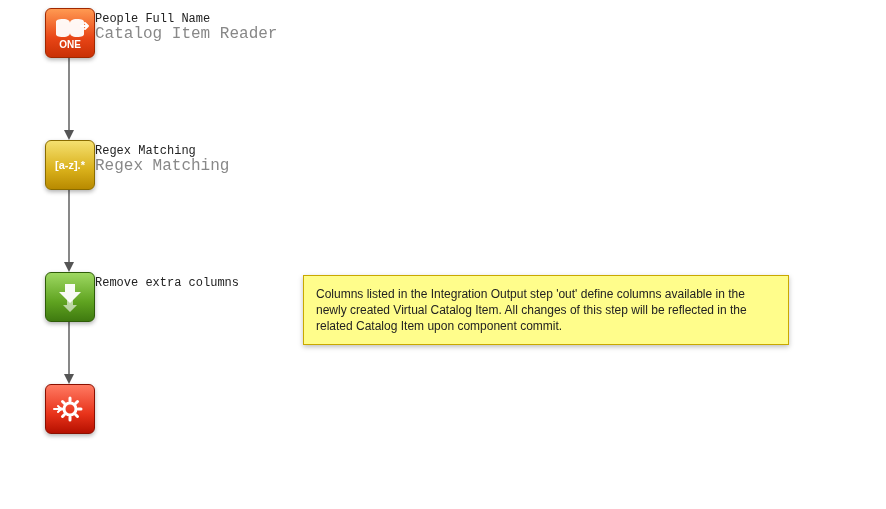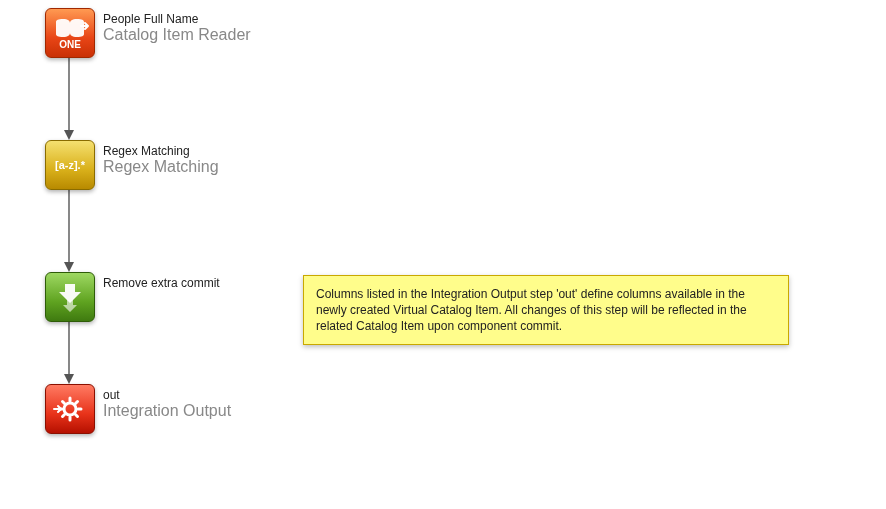--- a/index.html
+++ b/index.html
@@ -43,24 +43,24 @@
   }
   .icon-green {
     background: linear-gradient(to bottom, #9ed862 0%, #5fa320 60%, #3f7a10 100%);
     border: 1px solid #2e5c08;
   }
   .icon-red {
     background: linear-gradient(to bottom, #ff7a62 0%, #e8331a 60%, #b51000 100%);
     border: 1px solid #8a0f00;
   }
   .labels {
-    margin-left: 8px;
     padding-top: 4px;
     background: #fff;
     padding-right: 6px;
+    font-family: Liberation Mono, monospace;
   }
   .title {
     color: #222;
     font-size: 12px;
     line-height: 15px;
     white-space: nowrap;
   }
   .subtitle {
     color: #888;
     font-size: 16px;
@@ -129,21 +129,21 @@
 </div>
 
 <div class="node" style="left:45px; top:272px;">
   <div class="icon-box icon-green">
     <svg class="icon-svg" width="38" height="38" viewBox="0 0 38 38">
       <path d="M14 6 L24 6 L24 14 L30 14 L19 25 L8 14 L14 14 Z" fill="#fff" opacity="0.95"></path>
       <path d="M16 22 L22 22 L22 27 L26 27 L19 34 L12 27 L16 27 Z" fill="#fff" opacity="0.6"></path>
     </svg>
   </div>
   <div class="labels">
-    <div class="title">Remove extra commit</div>
+    <div class="title">Remove extra columns</div>
   </div>
 </div>
 
 <div class="node" style="left:45px; top:384px;">
   <div class="icon-box icon-red">
     <svg class="icon-svg" width="38" height="38" viewBox="0 0 38 38">
       <g transform="translate(19,19)">
         <circle r="6" fill="none" stroke="#fff" stroke-width="3"></circle>
         <g stroke="#fff" stroke-width="3" stroke-linecap="round">
           <line x1="0" y1="-11" x2="0" y2="-8"></line>
@@ -152,21 +152,17 @@
           <line x1="8" y1="0" x2="11" y2="0"></line>
           <line x1="-7.5" y1="-7.5" x2="-5.5" y2="-5.5"></line>
           <line x1="7.5" y1="7.5" x2="5.5" y2="5.5"></line>
           <line x1="-7.5" y1="7.5" x2="-5.5" y2="5.5"></line>
           <line x1="7.5" y1="-7.5" x2="5.5" y2="-5.5"></line>
         </g>
       </g>
       <path d="M3 19 L10 19 L7 16 M10 19 L7 22" stroke="#fff" stroke-width="2" fill="none" stroke-linecap="round" stroke-linejoin="round"></path>
     </svg>
   </div>
-  <div class="labels">
-    <div class="title">out</div>
-    <div class="subtitle">Integration Output</div>
-  </div>
 </div>
 
 <div class="note" style="left:255px; top:275px; width:460px;">
   <p>Columns listed in the Integration Output step 'out' define columns available in the newly created Virtual Catalog Item. All changes of this step will be reflected in the related Catalog Item upon component commit.</p>
 </div>
 
 </body></html>

